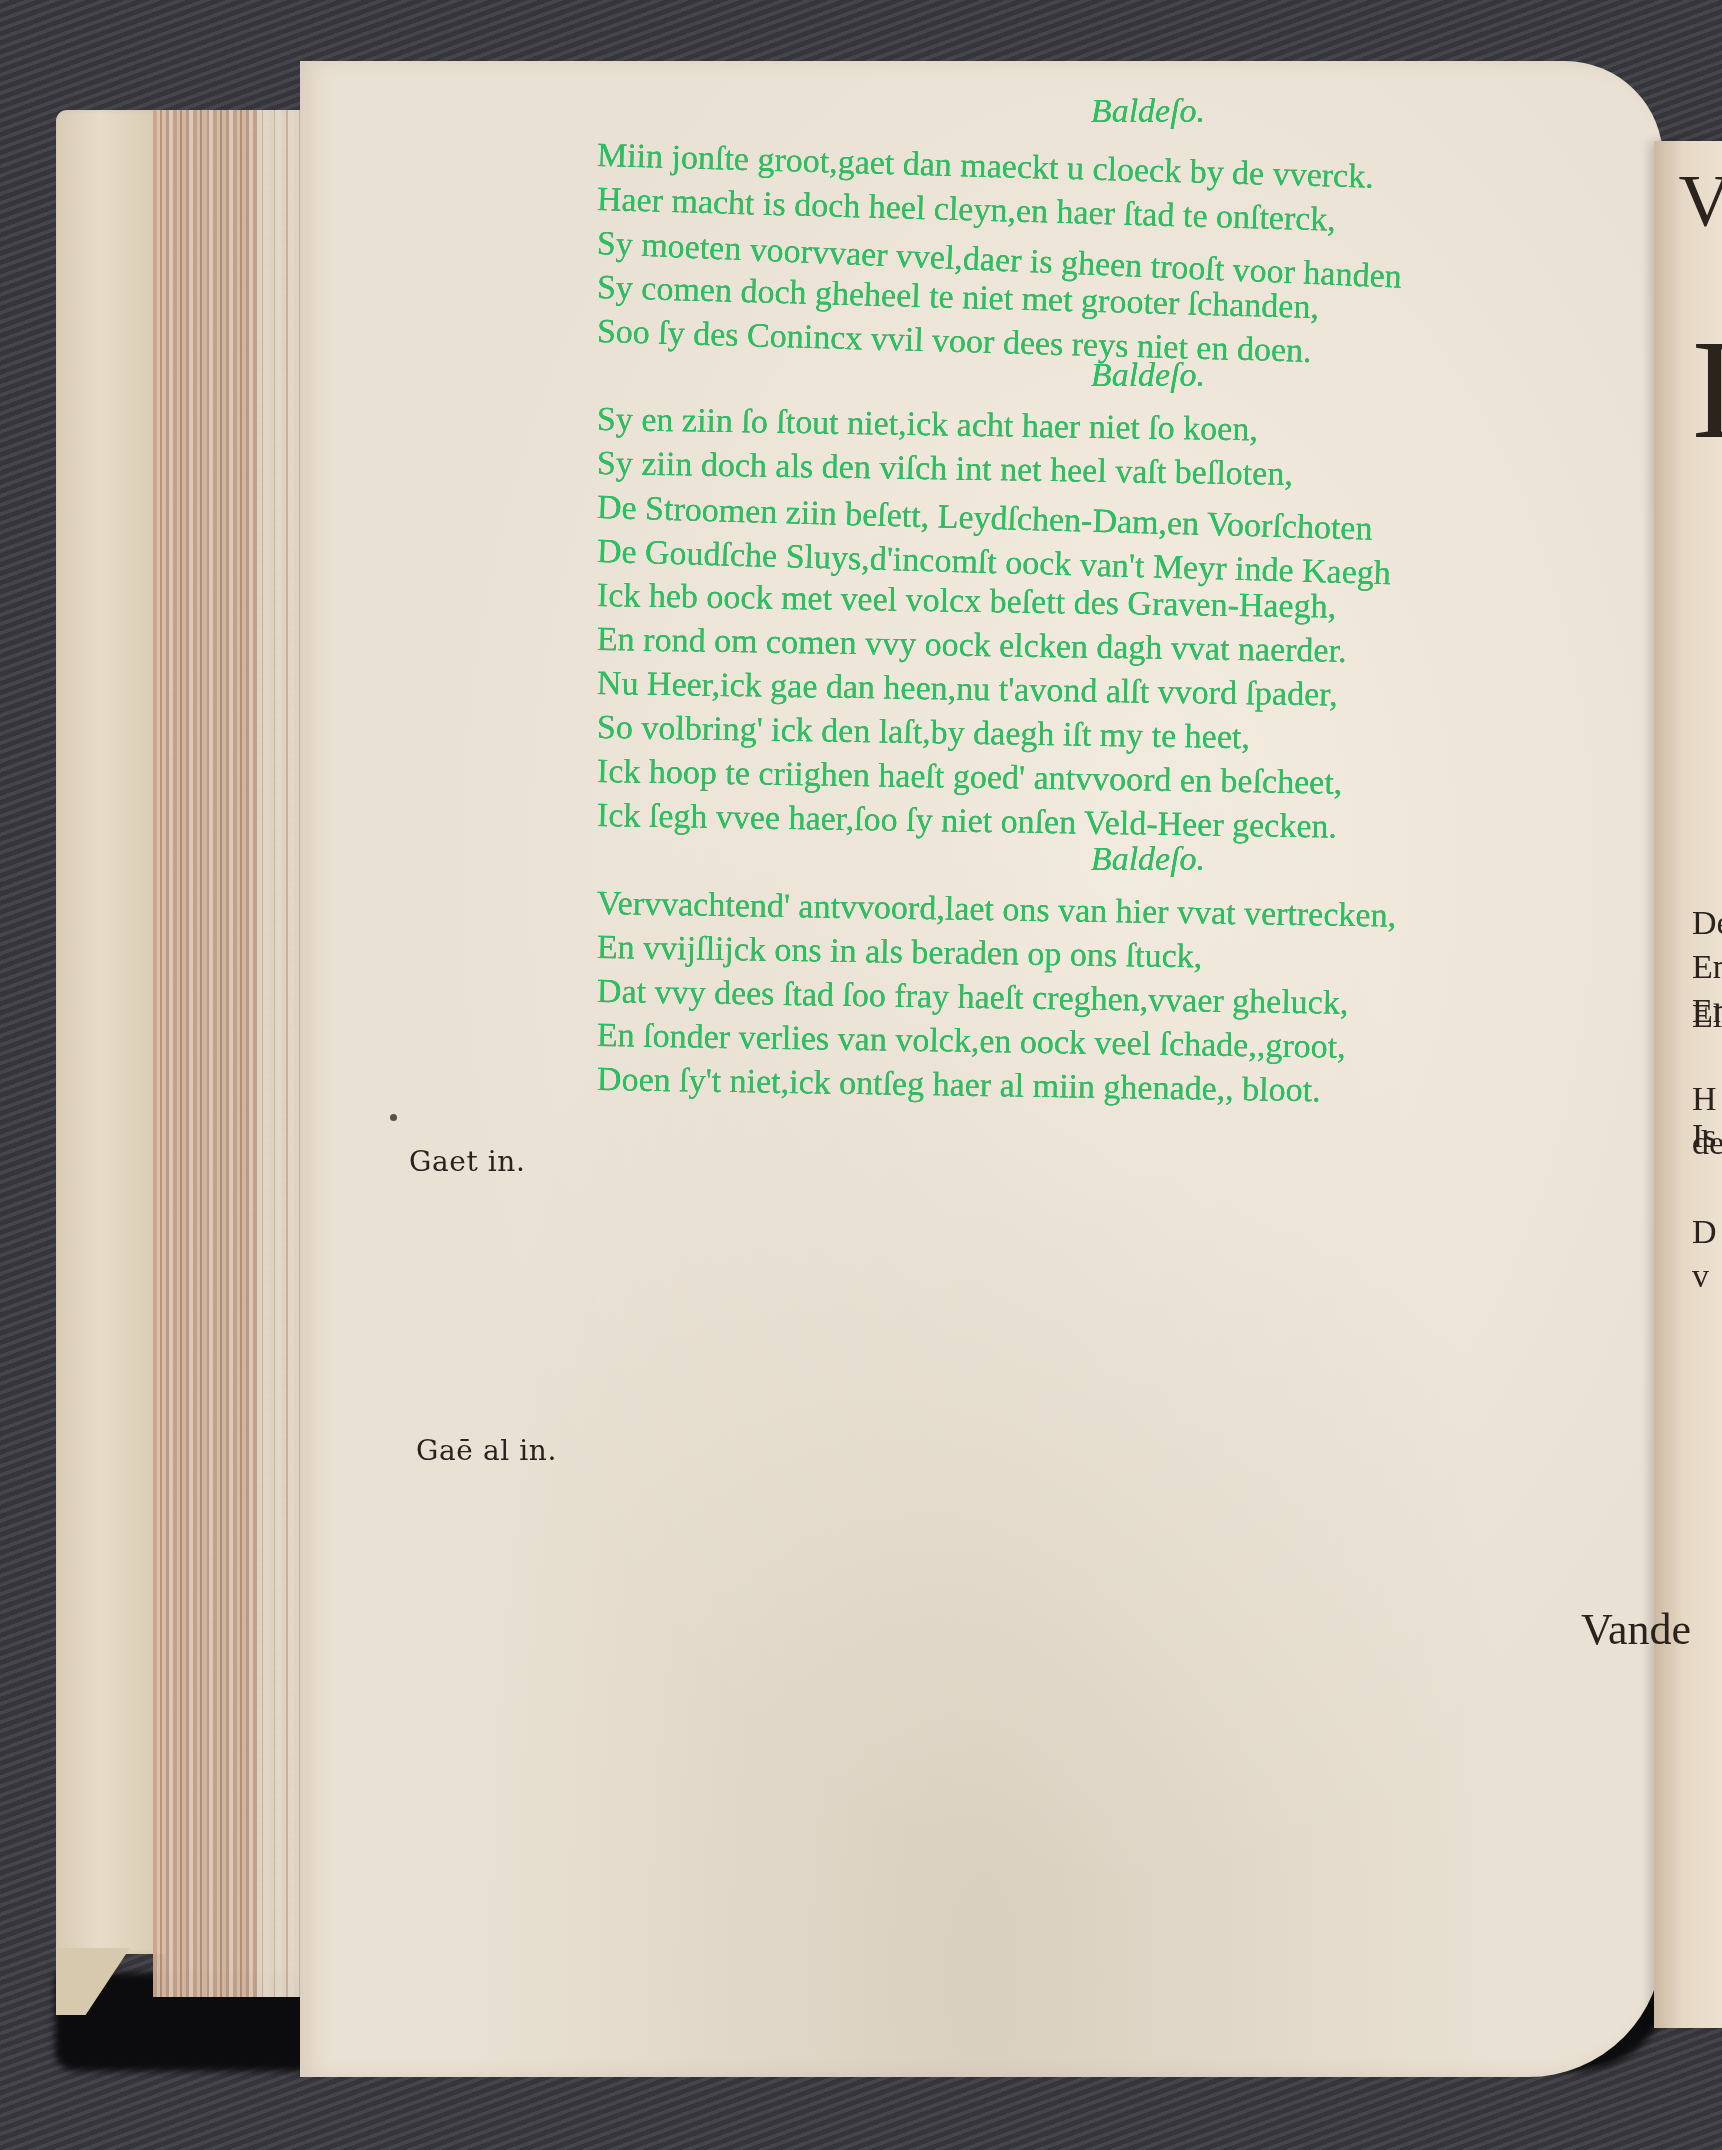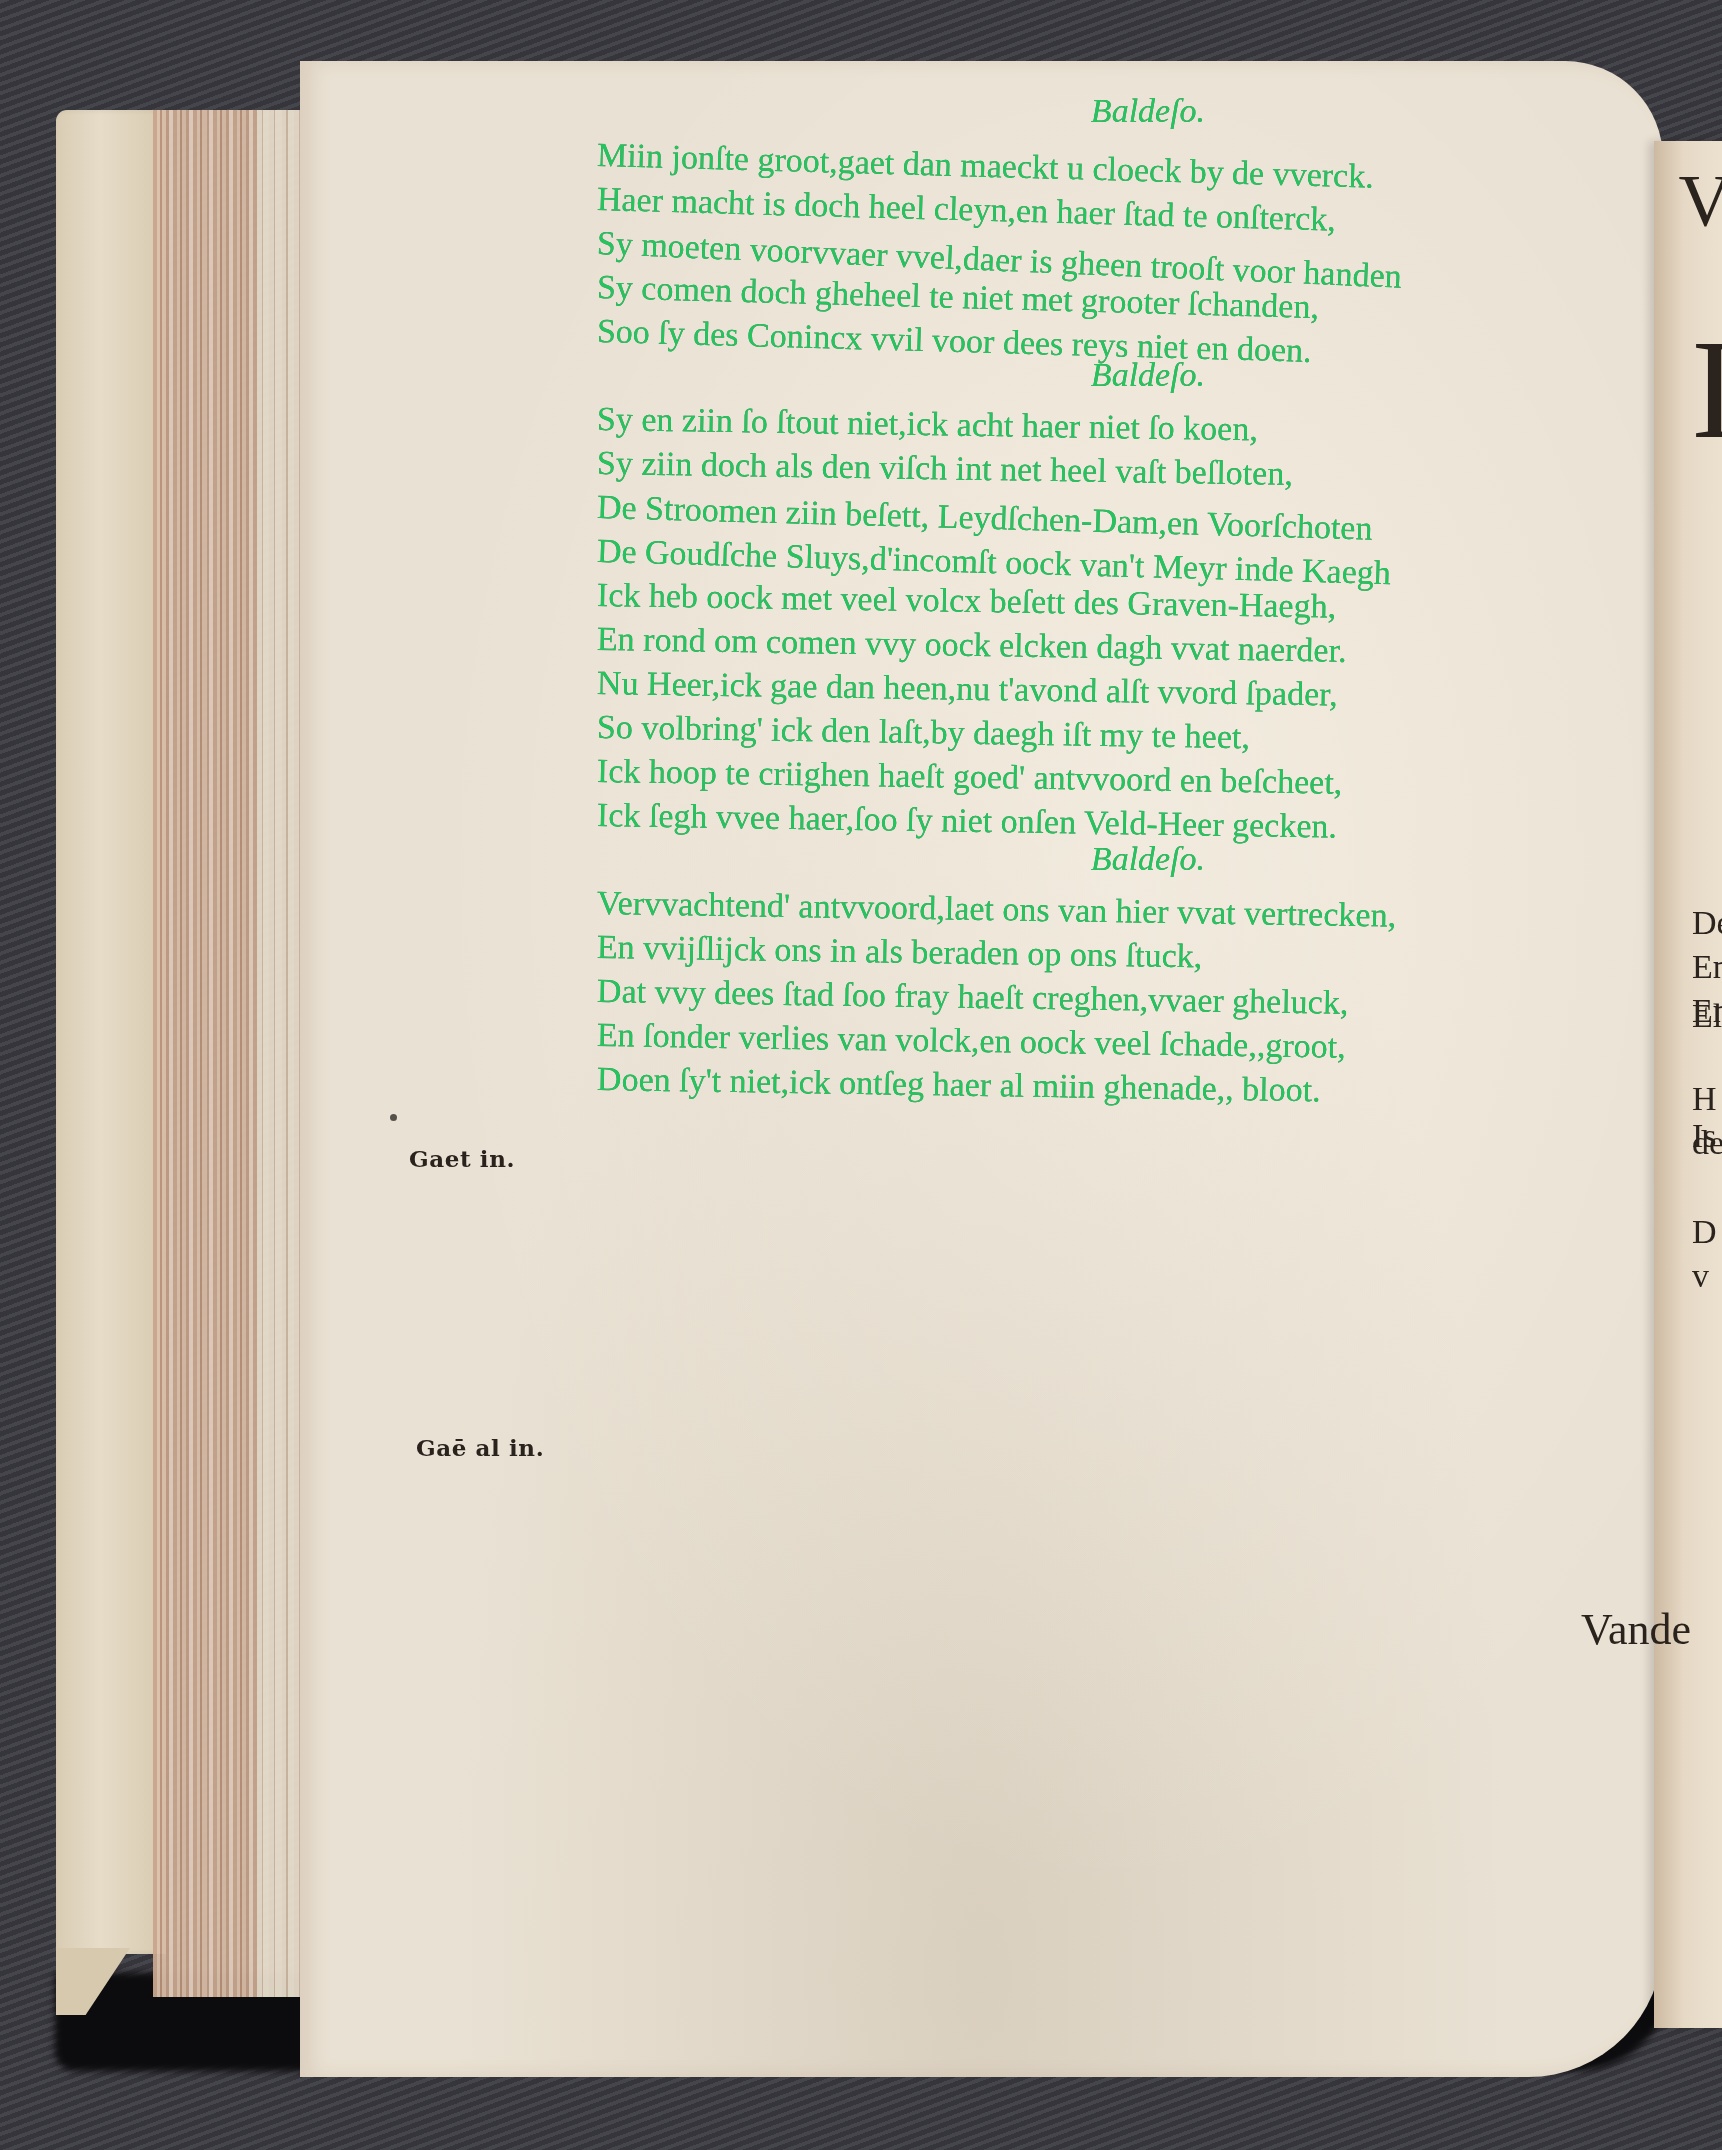--- a/index.html
+++ b/index.html
@@ -63,22 +63,22 @@
     color:#22c55e; font-size:34px; line-height:44px;
     text-shadow:0 0 0.6px rgba(30,25,20,0.6);
   }
   .line { display:block; white-space:nowrap; }
   .speaker { display:block; text-align:center; font-style:italic; width:980px; padding-left:61px; }
   .line.r1 { transform:rotate(1.6deg); transform-origin:left center; }
   .line.r2 { transform:rotate(2.4deg); transform-origin:left center; }
   .line.r3 { transform:rotate(0.9deg); transform-origin:left center; }
 
   .margin-note {
-    position:absolute; font-family:"DejaVu Serif", serif; font-weight:bold;
-    font-size:23px; color:#2a231d; letter-spacing:0.6px;
+    position:absolute; font-family:"DejaVu Serif", serif; font-weight:normal;
+    font-size:28px; color:#2a231d; letter-spacing:0.6px;
   }
   .catchword {
     position:absolute; left:1581px; top:1604px; font-size:44px; color:#2a231d;
   }
   .dot { position:absolute; left:390px; top:1114px; width:7.4px; height:7.4px; border-radius:50%; background:#55504a; }
 </style>
 </head>
 <body>
 
 <div class="shadow"></div>

